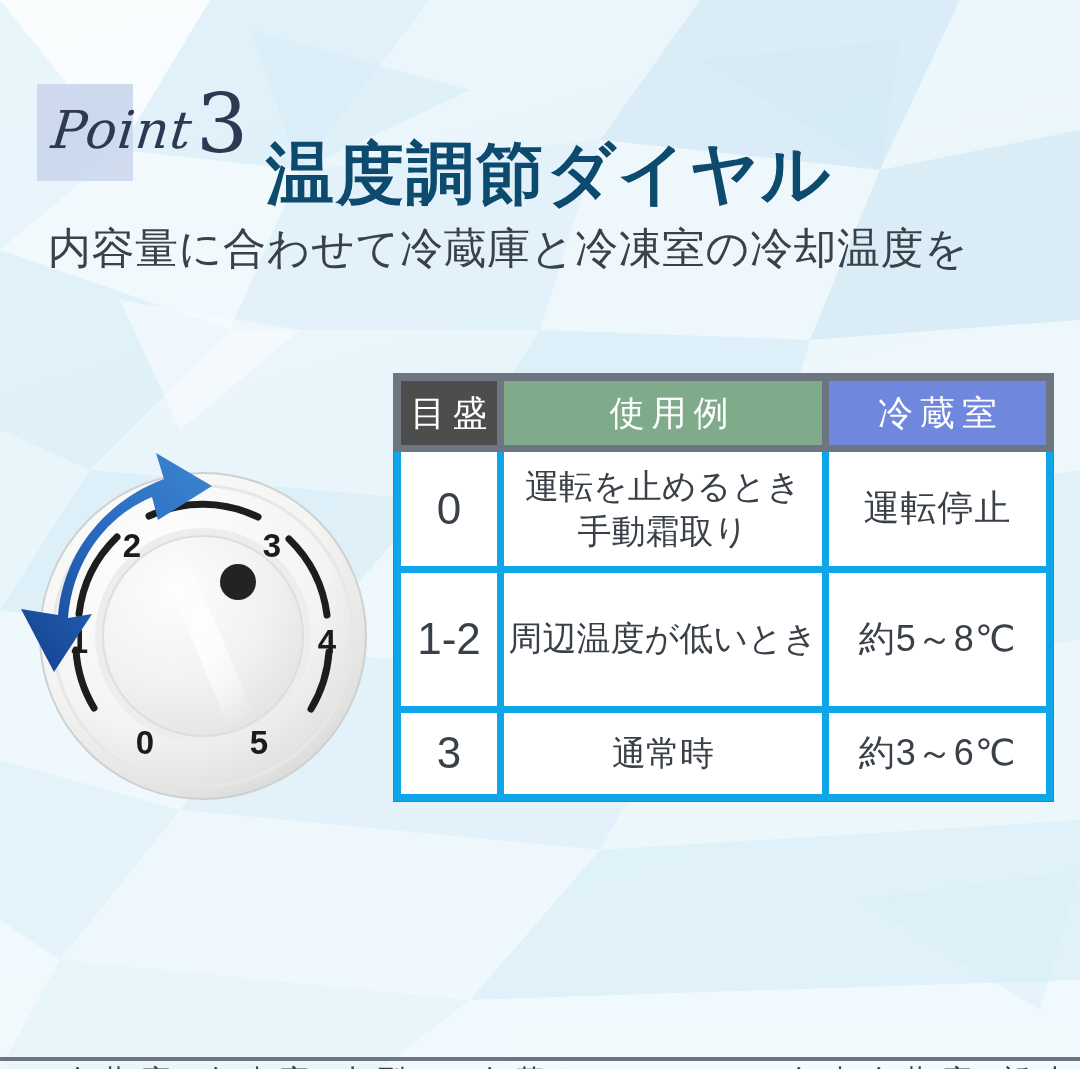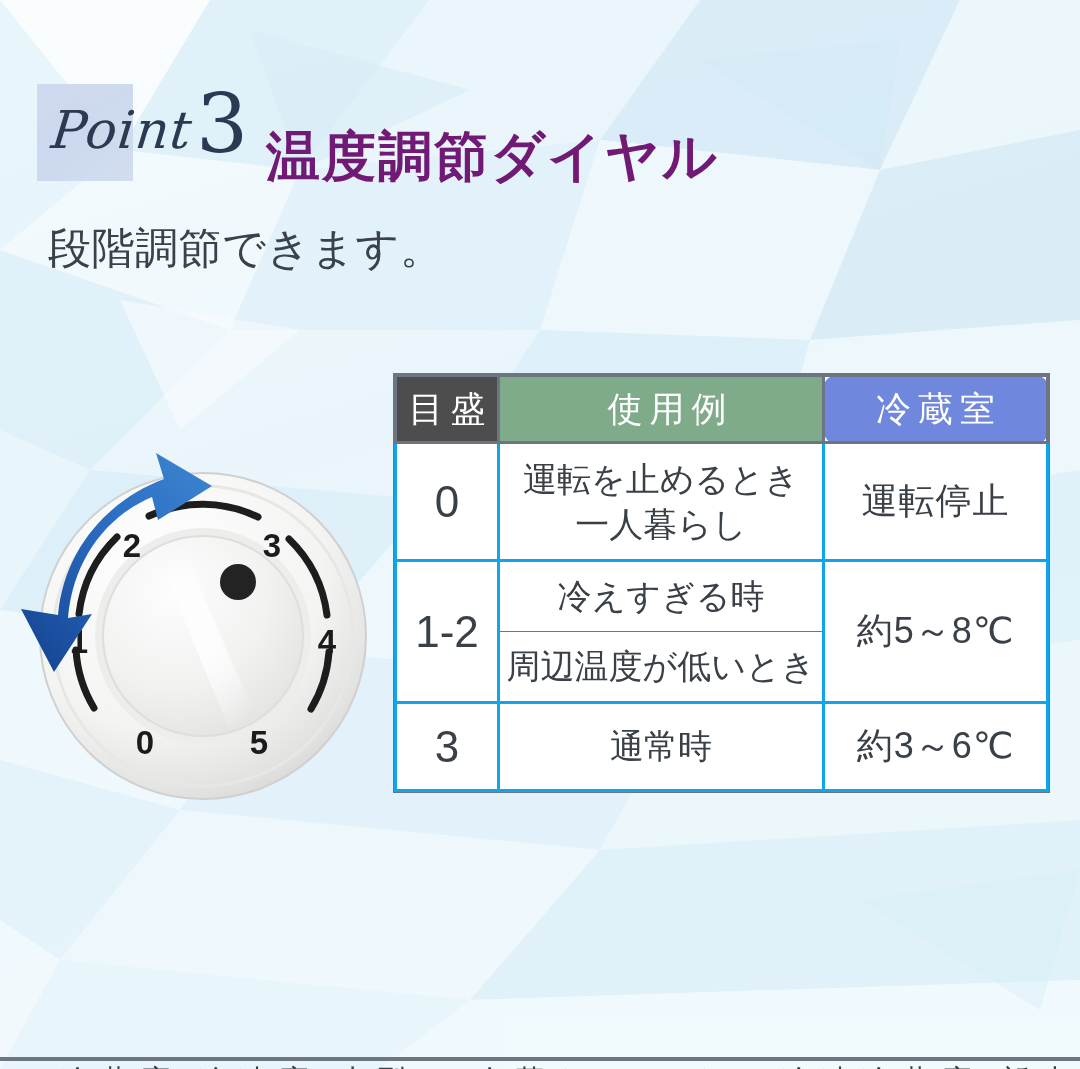--- a/index.html
+++ b/index.html
@@ -67,23 +67,23 @@
     font-size: 82px;
     font-weight: 400;
     color: #2b3a52;
     line-height: 1;
   }
 
   .point-title {
     position: absolute;
     left: 266px;
     top: 92px;
-    font-size: 54px;
+    font-size: 68px;
     font-weight: 700;
-    color: #701a75;
+    color: #0c4a6e;
     letter-spacing: 2px;
     line-height: 1.05;
     white-space: nowrap;
   }
 
   .lead-text {
     position: absolute;
     left: 48px;
     top: 218px;
     width: 990px;
@@ -116,21 +116,21 @@
     table-layout: fixed;
     z-index: 3;
     background: #ffffff;
     box-shadow: 0 0 0 1px #6d7581;
   }
   .spec-table col.c1 { width: 103px; }
   .spec-table col.c2 { width: 325px; }
   .spec-table col.c3 { width: 224px; }
 
   .spec-table th, .spec-table td {
-    border: 3px solid #0ea5e9;
+    border: 7px solid #0ea5e9;
     text-align: center;
     vertical-align: middle;
     color: #3a4047;
     background: #ffffff;
   }
 
   .spec-table thead th {
     height: 62px;
     font-size: 35px;
     font-weight: 500;
@@ -257,21 +257,21 @@
   </svg>
 
   <div class="header-block">
     <div class="point-badge-square"></div>
     <div class="point-word">Point</div>
     <div class="point-number">3</div>
     <h1 class="point-title">温度調節ダイヤル</h1>
   </div>
 
   <div class="lead-text">
-    <span class="line">段階調節できます。</span>
+    <span class="line">内容量に合わせて冷蔵庫と冷凍室の冷却温度を</span>
   </div>
 
   <div class="dial-wrap">
     <svg class="dial-svg" width="392" height="430" viewBox="0 0 392 430" aria-hidden="true">
       <defs>
         <radialGradient id="bezelGrad" cx="0.38" cy="0.3" r="0.78">
           <stop offset="0%" stop-color="#ffffff"></stop>
           <stop offset="62%" stop-color="#f4f4f3"></stop>
           <stop offset="88%" stop-color="#e2e2e1"></stop>
           <stop offset="100%" stop-color="#d3d4d3"></stop>
@@ -355,33 +355,30 @@
         <th class="h-usage">使用例</th>
         <th class="h-fridge">冷蔵室</th>
       </tr>
     </thead>
     <tbody>
 
       <tr style="height:118px;">
         <td class="cell-scale">0</td>
         <td class="cell-usage">
           <span style="display:block">運転を止めるとき</span>
-          <span style="display:block">一人暮らし</span>
+          <span style="display:block">手動霜取り</span>
         </td>
         <td class="cell-temp">運転停止</td>
       </tr>
 
       <tr style="height:140px;">
         <td class="cell-scale">1-2</td>
         <td class="usage-split">
           <table class="sub-table">
             <tbody>
-              <tr>
-                <td>冷えすぎる時</td>
-              </tr>
               <tr>
                 <td>周辺温度が低いとき</td>
               </tr>
             </tbody>
           </table>
         </td>
         <td class="cell-temp">約5～8℃</td>
       </tr>
 
       <tr style="height:88px;">

